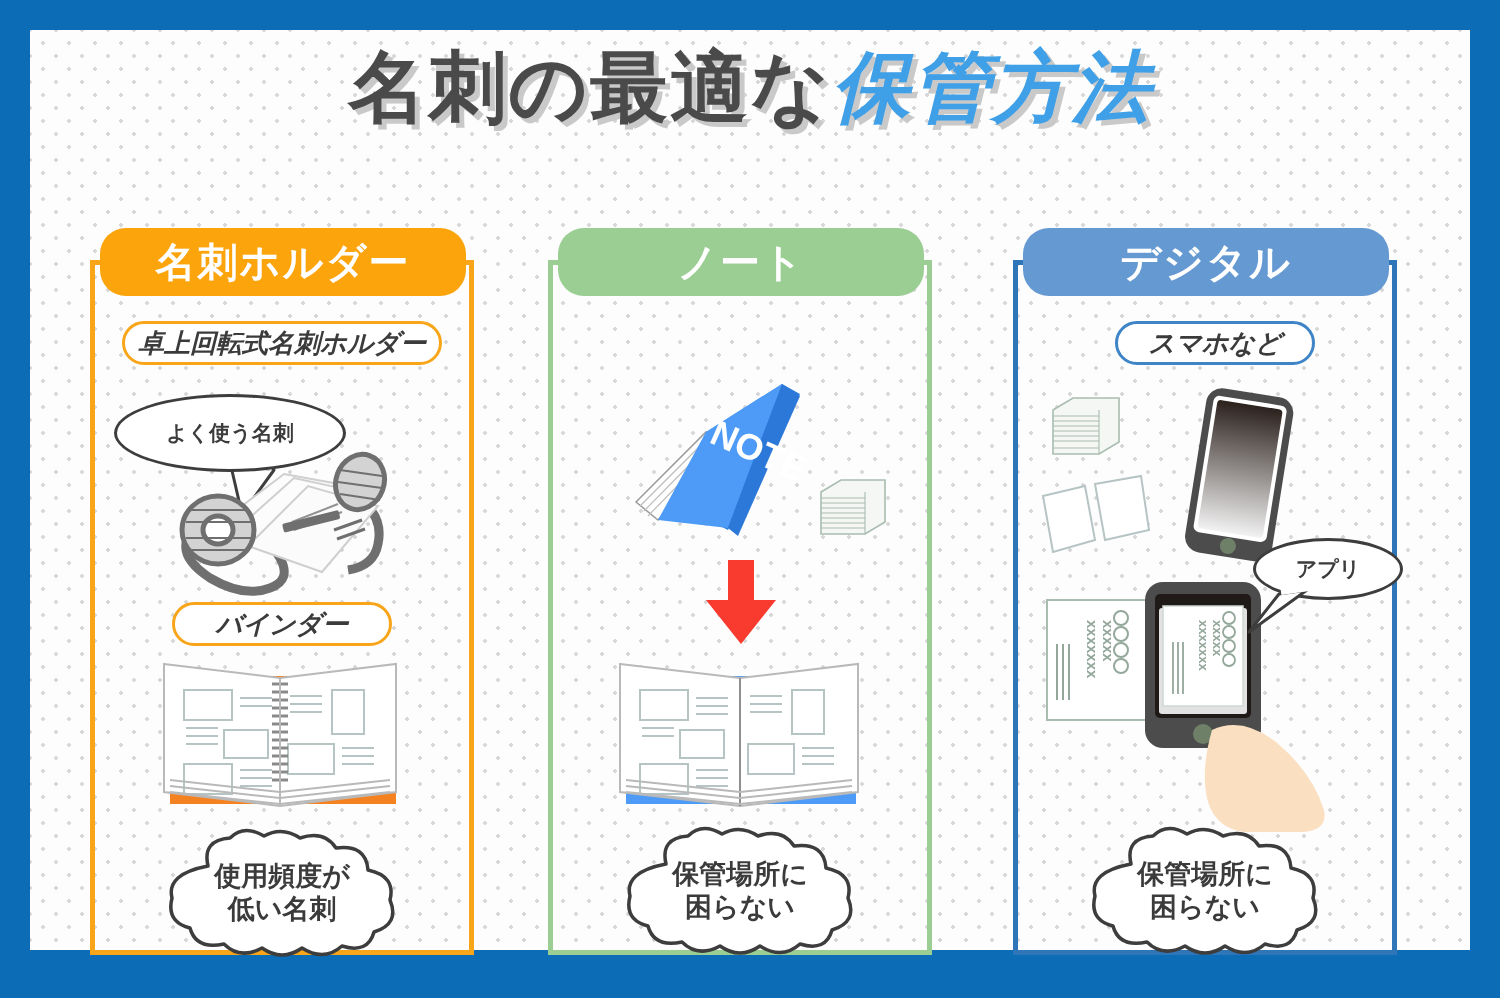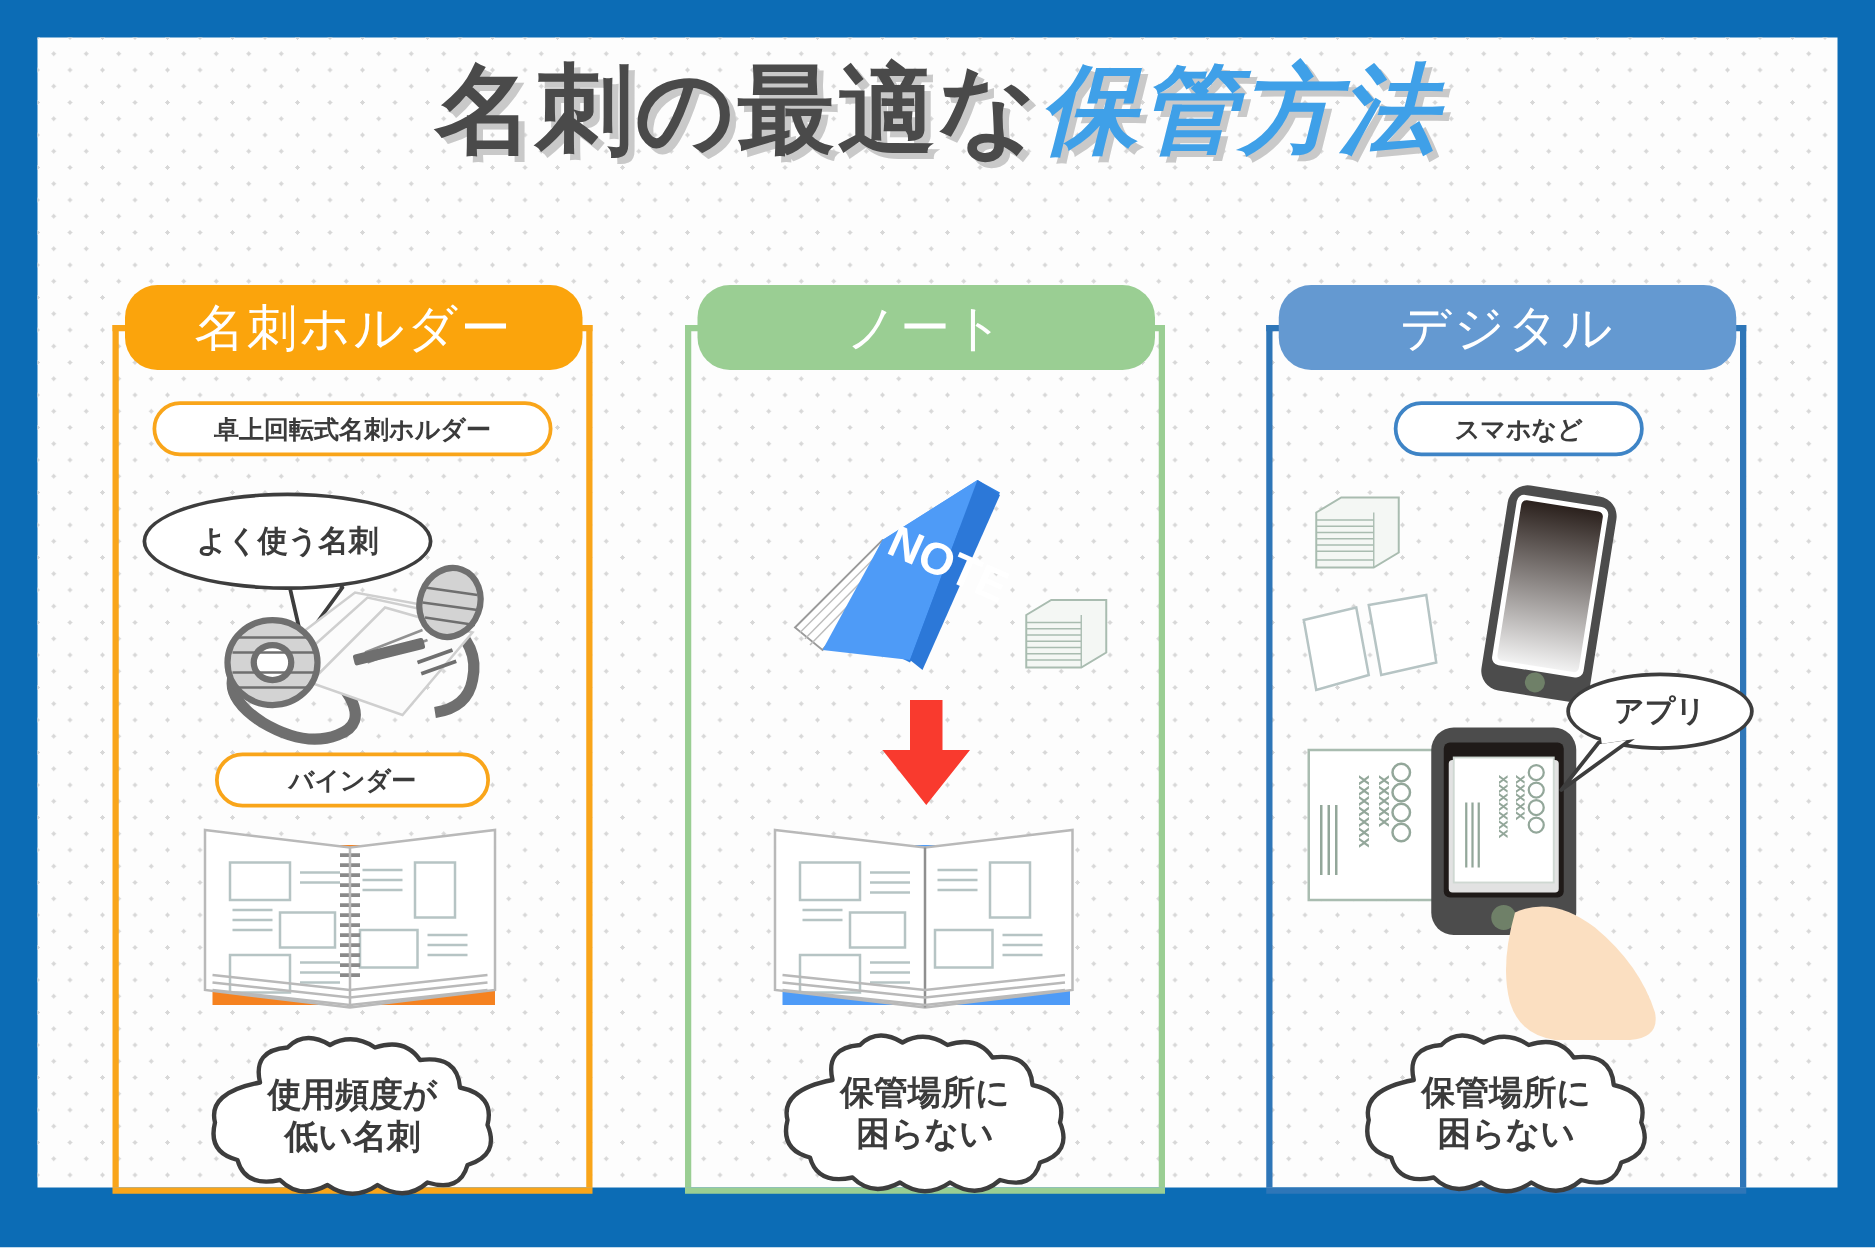--- a/index.html
+++ b/index.html
@@ -81,57 +81,58 @@
   #col-2 .col-frame::after { background: #2E76B8; }
 
   .col-header {
     position: absolute;
     left: 38px; top: 0;
     width: 366px; height: 68px;
     border-radius: 26px;
     display: flex; align-items: center; justify-content: center;
     color: #fff;
     font-size: 40px;
-    font-weight: normal;
+    font-weight: bold;
     letter-spacing: 2px;
     z-index: 3;
     white-space: nowrap;
   }
   #col-0 .col-header { background: #FBA40C; }
   #col-1 .col-header { background: #9ACE93; }
   #col-2 .col-header { background: #6499D1; }
 
   
   .pill {
     position: absolute;
     height: 44px;
     border-radius: 22px;
     background: #fff;
     display: flex; align-items: center; justify-content: center;
-    font-size: 20px; font-weight: bold; color: #3b3b3b;
+    font-size: 26px; font-weight: bold; color: #3b3b3b;
     white-space: nowrap;
     z-index: 3;
+    font-style: italic;
   }
   .pill.orange { border: 3px solid #F9A51A; }
   .pill.green  { border: 3px solid #9ACE93; }
   .pill.blue   { border: 3px solid #3E84C6; }
 
   #pill-0-0 { left: 60px; top: 93px; width: 320px; }
   #pill-0-1 { left: 110px; top: 374px; width: 220px; }
   #pill-1-0 { left: 132px; top: 93px; width: 200px; }
   #pill-2-0 { left: 130px; top: 93px; width: 200px; }
 
   
   .bubble-ellipse {
     position: absolute;
     background: #fff;
     border: 3px solid #3d3d3d;
     border-radius: 50%;
     display: flex; align-items: center; justify-content: center;
-    font-size: 24px; font-weight: bold; color: #3b3b3b;
+    font-size: 21px; font-weight: bold; color: #3b3b3b;
     white-space: nowrap;
     z-index: 4;
   }
 
   
   .cloud {
     position: absolute;
     width: 260px; height: 130px;
     z-index: 4;
   }

